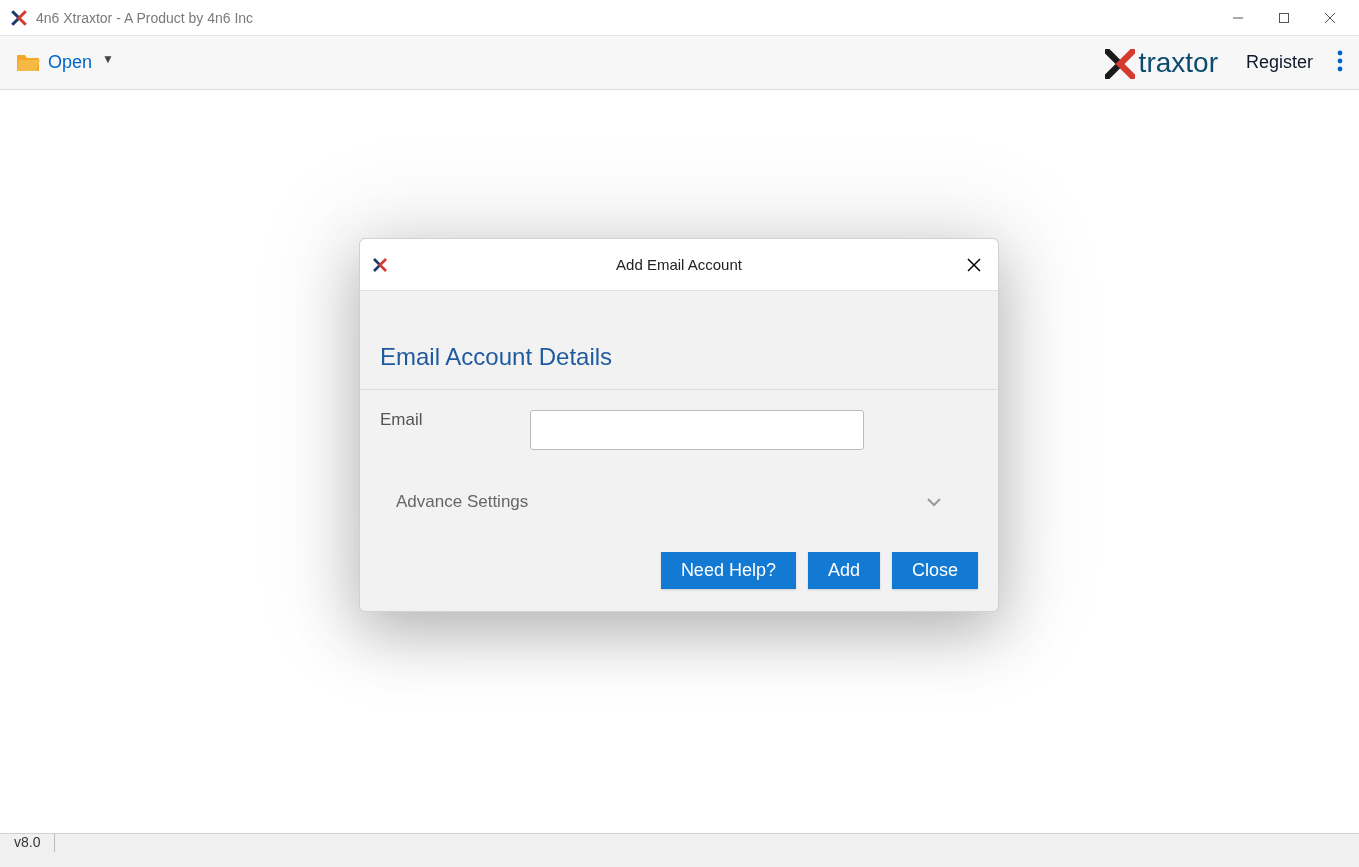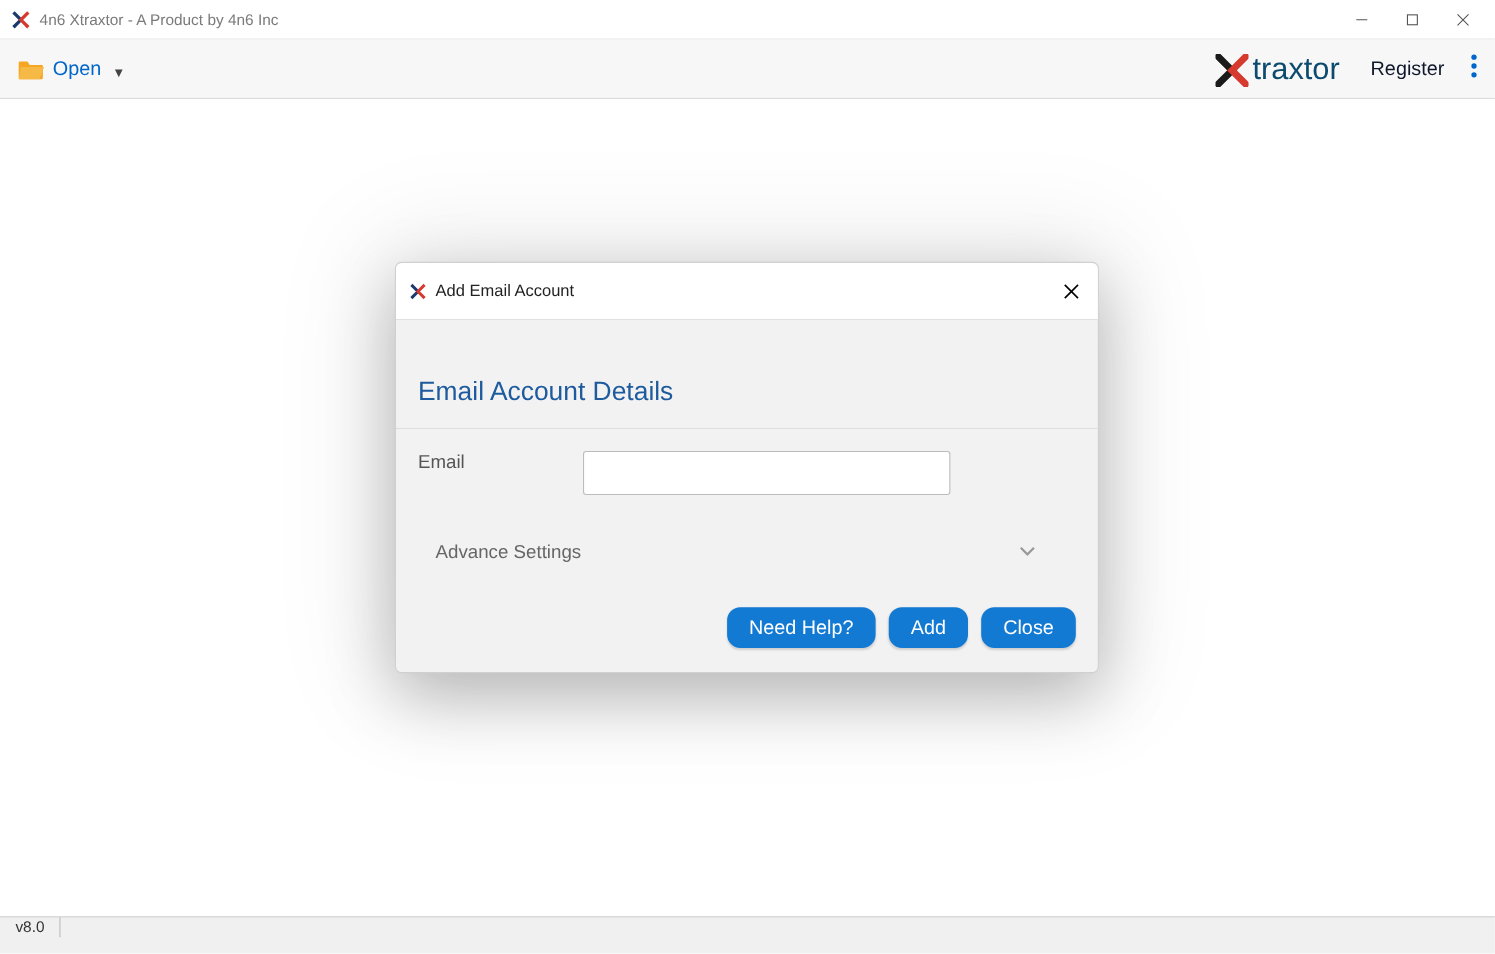--- a/index.html
+++ b/index.html
@@ -43,21 +43,21 @@
 
 .toolbar {
   height: 54px;
   background: #f7f7f7;
   border-bottom: 1px solid #dcdcdc;
   display: flex;
   align-items: center;
   padding: 0 16px;
 }
 .toolbar .open-btn {
-  display: flex; align-items: flex-end; gap: 8px;
+  display: flex; align-items: flex-start; gap: 8px;
   color: #0066cc;
   font-size: 18px;
   cursor: pointer;
 }
 .toolbar .open-btn .folder-icon {
   width: 24px; height: 20px;
 }
 .toolbar .open-btn .caret { color: #444; font-size: 12px; margin-left: 2px; }
 .toolbar .spacer { flex: 1; }
 .toolbar .logo {
@@ -91,20 +91,21 @@
   border-radius: 6px;
   box-shadow: 0 20px 60px rgba(0,0,0,0.25), 0 0 100px 20px rgba(0,0,0,0.08);
 }
 .modal-titlebar {
   height: 52px;
   background: #ffffff;
   border-bottom: 1px solid #e0e0e0;
   border-radius: 6px 6px 0 0;
   display: flex; align-items: center;
   padding: 0 12px;
+  text-align: center;
 }
 .modal-titlebar .modal-icon { width: 16px; height: 16px; margin-right: 8px; }
 .modal-titlebar .modal-title {
   font-size: 15px; color: #222; flex: 1;
 }
 .modal-titlebar .modal-close {
   width: 24px; height: 24px;
   display: flex; align-items: center; justify-content: center;
   cursor: pointer;
 }
@@ -158,21 +159,21 @@
 .advance-row .adv-chevron svg { width: 16px; height: 10px; }
 
 .modal-footer {
   display: flex; justify-content: flex-end; gap: 12px;
   padding: 16px 20px 22px 20px;
 }
 .modal-footer button {
   background: #137ad4;
   color: #ffffff;
   border: none;
-  border-radius: 12px;
+  border-radius: 0;
   font-size: 18px;
   padding: 8px 20px;
   cursor: pointer;
   box-shadow: 0 1px 2px rgba(0,0,0,0.15);
 }
 
 
 .statusbar {
   position: absolute;
   bottom: 0; left: 0; right: 0;

